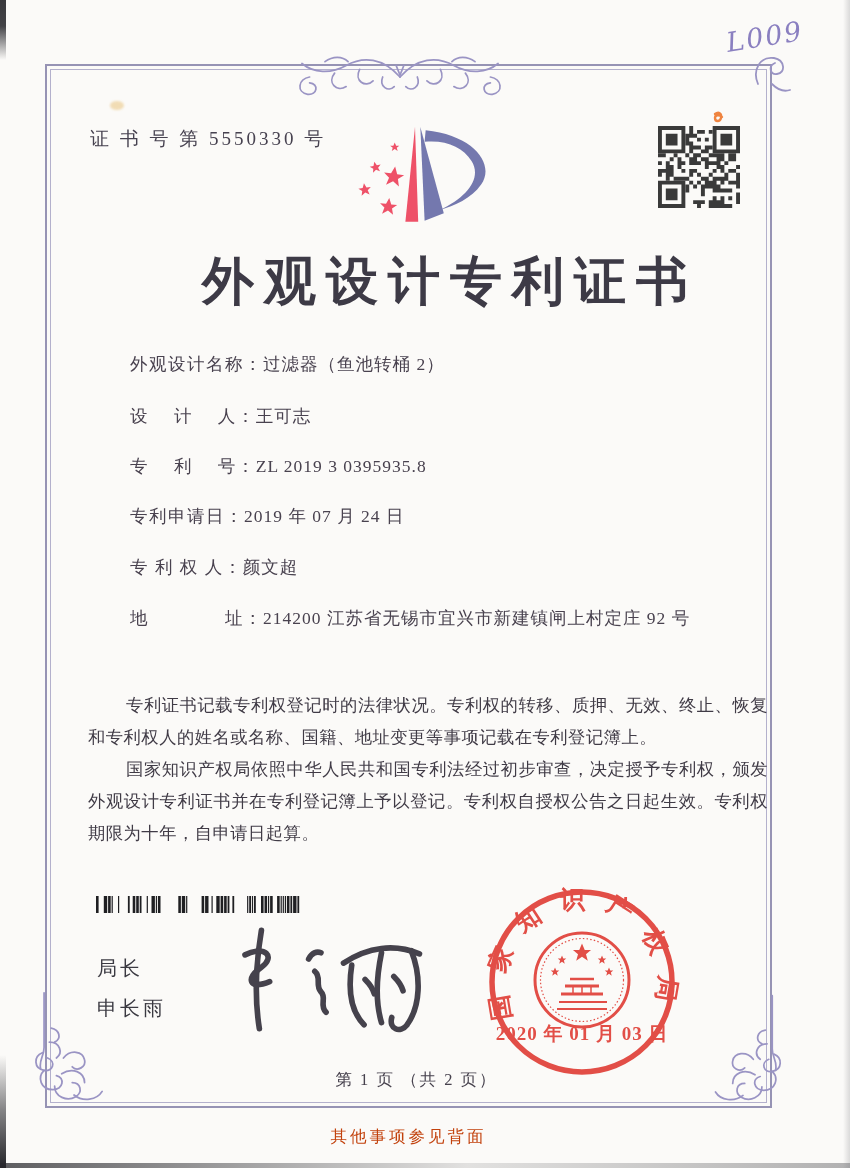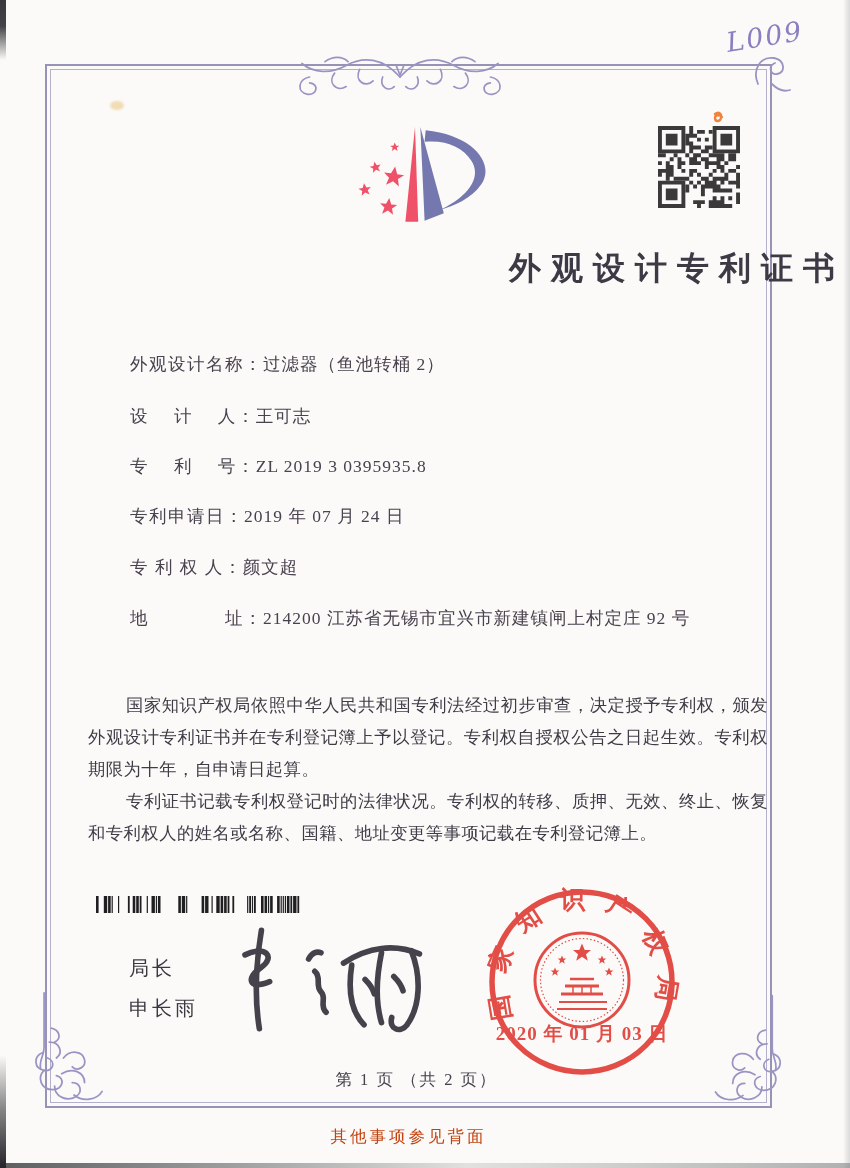--- a/index.html
+++ b/index.html
@@ -24,22 +24,22 @@
   .logo { left:335px; top:112px; }
   .qr { left:657px; top:126px; }
   .ink-mark { left:712px; top:110px; }
   .hand-mark {
     left:726px; top:20px; width:90px;
     font-size:27px; font-style:italic; color:#8a7fc0;
     transform:rotate(-9deg); letter-spacing:2px;
     font-family:"DejaVu Serif","Liberation Serif",serif;
   }
   .title {
-    left:45px; top:247px; width:800px; text-align:right;
-    font-size:32px; font-weight:bold; letter-spacing:10px;
+    left:45px; top:247px; width:800px; text-align:center;
+    font-size:52px; font-weight:bold; letter-spacing:10px;
     color:#3d3a46; text-indent:10px;
   }
 
   
   .field-row { left:90px; width:660px; font-size:17.5px; color:#49424f; white-space:nowrap;margin-left:40px; }
   .field-row .lbl { letter-spacing:1.5px; }
   .field-row .val { letter-spacing:1px; }
   .row-0 { top:352px; } .row-1 { top:404px; } .row-2 { top:454px; }
   .row-3 { top:504px; } .row-4 { top:555px; } .row-5 { top:606px; }
   .row-6 { top:656px; }
@@ -47,21 +47,21 @@
 
   
   .body-text { left:88px; top:690px; width:680px; font-size:17.3px; line-height:32px;
                color:#403b46; text-align:justify; letter-spacing:0.5px; }
   .body-text p { text-indent:2.2em; }
 
   
   .barcode { left:96px; top:896px; }
   .director { left:97px; top:955px; font-family:"Liberation Sans","DejaVu Sans",sans-serif;
               font-size:20px; color:#3b3a42; font-weight:500; letter-spacing:3px; }
-  .director div { margin-bottom:13px;margin-left:32px; }
+  .director div { margin-bottom:13px; }
   .signature { left:218px; top:920px; }
   .seal { left:485px; top:880px; }
   .page-indicator { left:45px; top:1069px; width:727px; text-align:center;
                     font-size:16.5px; letter-spacing:2px; color:#46414d;padding-left:16px; }
   .back-note { left:45px; top:1126px; width:727px; text-align:center;
                font-size:16.5px; letter-spacing:3px; color:#c2410c; }
 
   
   .stain { left:110px; top:101px; width:14px; height:9px; border-radius:50%;
            background:#e9c47e; opacity:.55; filter:blur(1px); }
@@ -134,20 +134,21 @@
       <path d="M50 118 c10 8 26 6 32 -4"></path>
       <path d="M22 58 c12 0 16 12 8 18"></path>
       <path d="M36 94 c12 -8 26 -2 26 10"></path>
       <path d="M38 76 c8 -10 22 -8 24 2 c2 8 -8 14 -14 8"></path>
       <path d="M24 42 c10 2 12 12 4 16"></path>
     </svg>
   </div>
 
   <div class="abs hand-mark">L009</div>
 
+  <div class="abs cert-number">证 书 号 第 5550330 号</div>
 
   <div class="abs logo">
     <svg width="160" height="112" viewBox="0 0 150 105">
       <g fill="#ee5168">
         <g transform="translate(56,33) scale(0.45)">
             <path d="M0 -10 L2.9 -3.1 L9.5 -3.1 L4.2 1.2 L6.1 8.1 L0 4 L-6.1 8.1 L-4.2 1.2 L-9.5 -3.1 L-2.9 -3.1 Z"></path>
           </g>
         <g transform="translate(38,52) scale(0.55) rotate(-12)">
             <path d="M0 -10 L2.9 -3.1 L9.5 -3.1 L4.2 1.2 L6.1 8.1 L0 4 L-6.1 8.1 L-4.2 1.2 L-9.5 -3.1 L-2.9 -3.1 Z"></path>
           </g>
@@ -199,22 +200,22 @@
     <span class="lbl">专利申请日：</span><span class="val">2019 年 07 月 24 日</span>
   </div>
   <div class="abs field-row row-4">
     <span class="lbl">专 利 权 人：</span><span class="val">颜文超</span>
   </div>
   <div class="abs field-row row-5">
     <span class="lbl">地　　　　址：</span><span class="val">214200 江苏省无锡市宜兴市新建镇闸上村定庄 92 号</span>
   </div>
 
   <div class="abs body-text">
+    <p>专利证书记载专利权登记时的法律状况。专利权的转移、质押、无效、终止、恢复和专利权人的姓名或名称、国籍、地址变更等事项记载在专利登记簿上。</p>
     <p>国家知识产权局依照中华人民共和国专利法经过初步审查，决定授予专利权，颁发外观设计专利证书并在专利登记簿上予以登记。专利权自授权公告之日起生效。专利权期限为十年，自申请日起算。</p>
-    <p>专利证书记载专利权登记时的法律状况。专利权的转移、质押、无效、终止、恢复和专利权人的姓名或名称、国籍、地址变更等事项记载在专利登记簿上。</p>
   </div>
 
   <div class="abs barcode">
     <svg width="210" height="17" viewBox="0 0 210 17" fill="#1f1f22">
       <path id="barcode-bars" d="M0.0 0h2.6v17h-2.6zM7.8 0h3.4v17h-3.4zM12.1 0h2.6v17h-2.6zM15.6 0h1.2v17h-1.2zM22.0 0h1.2v17h-1.2zM31.9 0h1.8v17h-1.8zM36.7 0h2.6v17h-2.6zM40.2 0h2.6v17h-2.6zM43.7 0h1.8v17h-1.8zM50.7 0h1.2v17h-1.2zM55.5 0h3.4v17h-3.4zM59.8 0h1.2v17h-1.2zM61.9 0h2.6v17h-2.6zM82.3 0h2.6v17h-2.6zM85.8 0h3.4v17h-3.4zM90.1 0h1.2v17h-1.2zM105.6 0h2.6v17h-2.6zM109.1 0h3.4v17h-3.4zM115.5 0h1.2v17h-1.2zM120.3 0h3.4v17h-3.4zM124.6 0h2.6v17h-2.6zM128.1 0h2.6v17h-2.6zM131.6 0h1.8v17h-1.8zM136.4 0h1.8v17h-1.8zM151.1 0h1.2v17h-1.2zM153.2 0h1.8v17h-1.8zM155.9 0h1.2v17h-1.2zM158.0 0h1.8v17h-1.8zM165.0 0h2.6v17h-2.6zM168.5 0h2.6v17h-2.6zM172.0 0h1.2v17h-1.2zM174.1 0h2.6v17h-2.6zM181.1 0h2.6v17h-2.6zM184.6 0h1.2v17h-1.2zM186.7 0h1.2v17h-1.2zM188.8 0h1.2v17h-1.2zM190.9 0h2.6v17h-2.6zM194.4 0h1.8v17h-1.8zM197.1 0h3.4v17h-3.4zM201.4 0h1.8v17h-1.8z"></path>
     </svg>
   </div>
 
   <div class="abs director">
     <div>局长</div>

